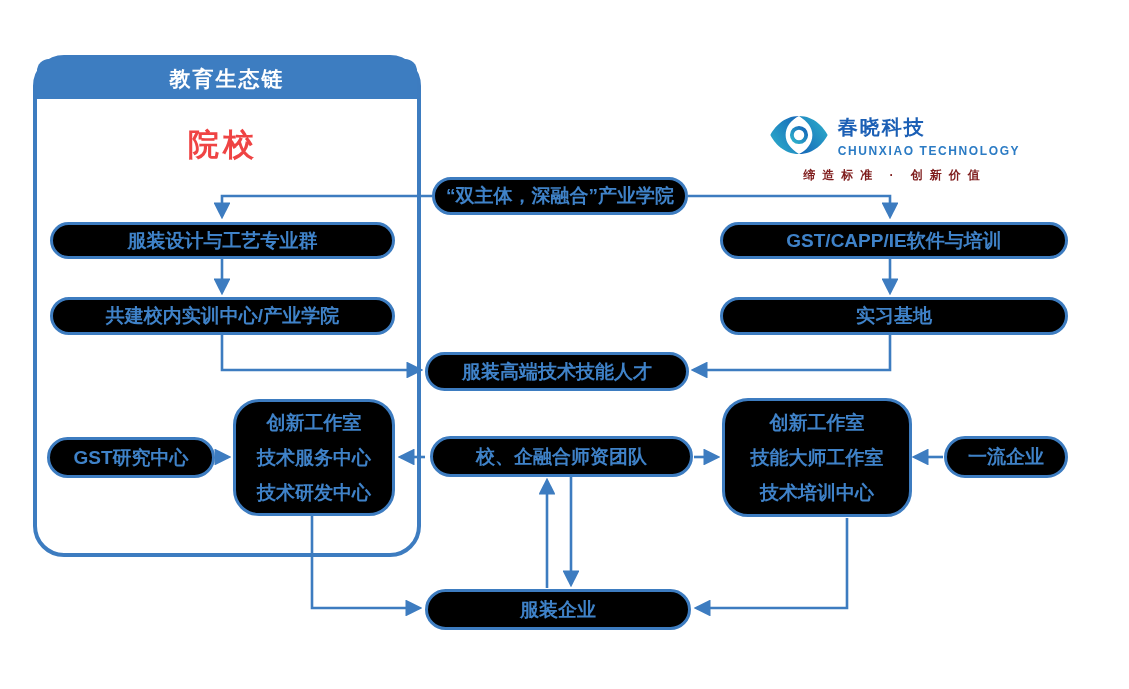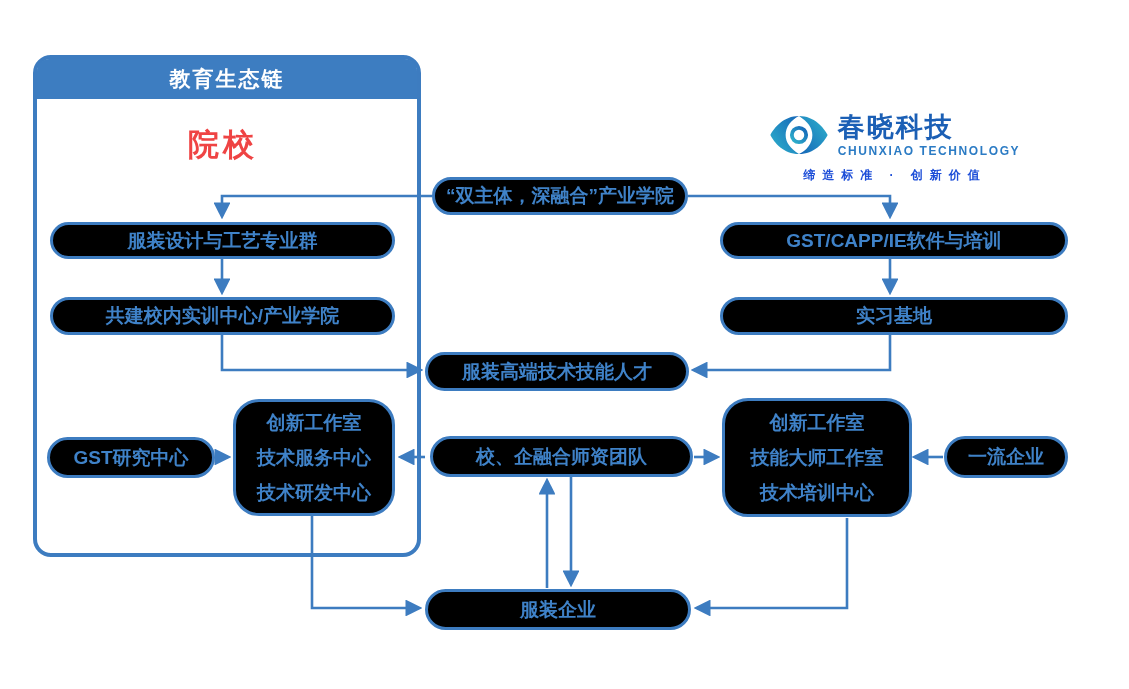--- a/index.html
+++ b/index.html
@@ -1,20 +1,20 @@
 <!DOCTYPE html>
 <html><head>
 <meta charset="utf-8">
 <style>
   html,body{margin:0;padding:0;background:#ffffff;}
   body{font-family:"Liberation Sans","DejaVu Sans",sans-serif;}
   #stage{position:relative;width:1129px;height:689px;background:#fff;overflow:hidden;}
 
   
-  .panel{position:absolute;border:4px solid #3d7cc0;border-radius:18px;background:transparent;z-index:0;}
+  .panel{position:absolute;border:4px solid #3d7cc0;border-radius:31px;background:transparent;z-index:0;}
   .panel-header{height:40px;background:#3d7dc1;border-radius:12px 12px 0 0;
     display:flex;align-items:center;justify-content:center;
     color:#fff;font-size:21px;font-weight:bold;letter-spacing:2px;}
   #panel-education{left:33px;top:55px;width:380px;height:494px;}
   #panel-industry{left:707px;top:55px;width:376px;height:494px;}
 
   .panel-title{position:absolute;left:0;width:100%;text-align:center;
     color:#ef4444;font-size:31px;font-weight:bold;letter-spacing:4px;z-index:2;}
 
   
@@ -25,23 +25,23 @@
     display:flex;align-items:center;justify-content:center;text-align:center;
     color:#3f82c8;font-weight:bold;font-size:19px;z-index:2;white-space:nowrap;}
   .pill{border-radius:40px;}
   .multi{border-radius:26px;flex-direction:column;line-height:35px;}
 
   
   #logo{position:absolute;left:707px;top:112px;width:376px;z-index:2;
     display:flex;flex-direction:column;align-items:center;}
   #logo .logo-row{display:flex;align-items:center;gap:10px;}
   #logo .logo-text{display:flex;flex-direction:column;align-items:flex-start;}
-  #logo .logo-name{color:#1b5fb5;font-size:27px;font-weight:bold;letter-spacing:2px;line-height:30px;text-align:center;}
+  #logo .logo-name{color:#1b5fb5;font-size:20px;font-weight:bold;letter-spacing:2px;line-height:30px;text-align:center;}
   #logo .logo-en{color:#2b7bc4;font-size:12px;font-weight:bold;letter-spacing:1.6px;margin-top:2px;}
-  #logo .logo-tagline{color:#1d4ed8;font-size:12px;font-weight:bold;letter-spacing:7px;margin-top:9px;}
+  #logo .logo-tagline{color:#7f1d1d;font-size:12px;font-weight:bold;letter-spacing:7px;margin-top:9px;}
 </style>
 </head>
 <body>
 
 <div id="stage">
 
   <div class="panel" id="panel-education">
     <div class="panel-header">
       <span>教育生态链</span>
     </div>

